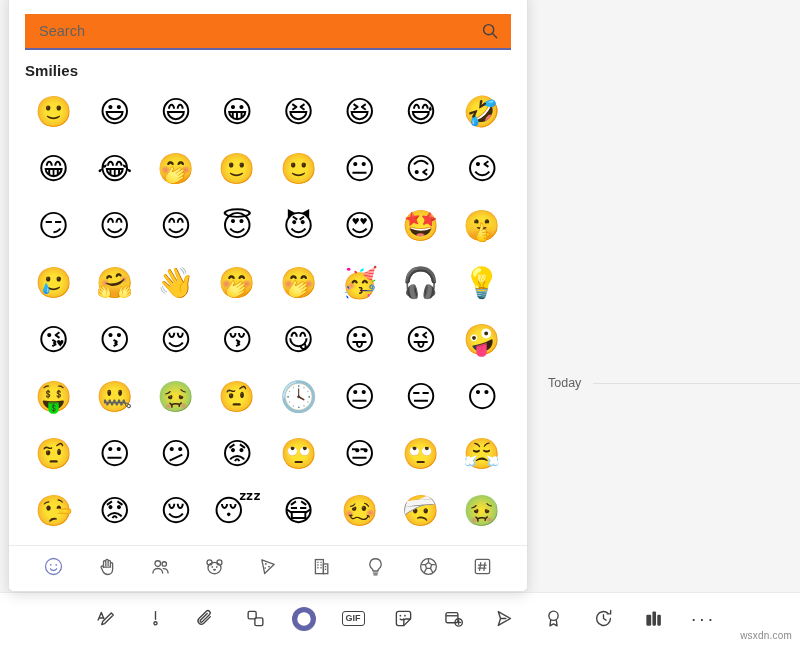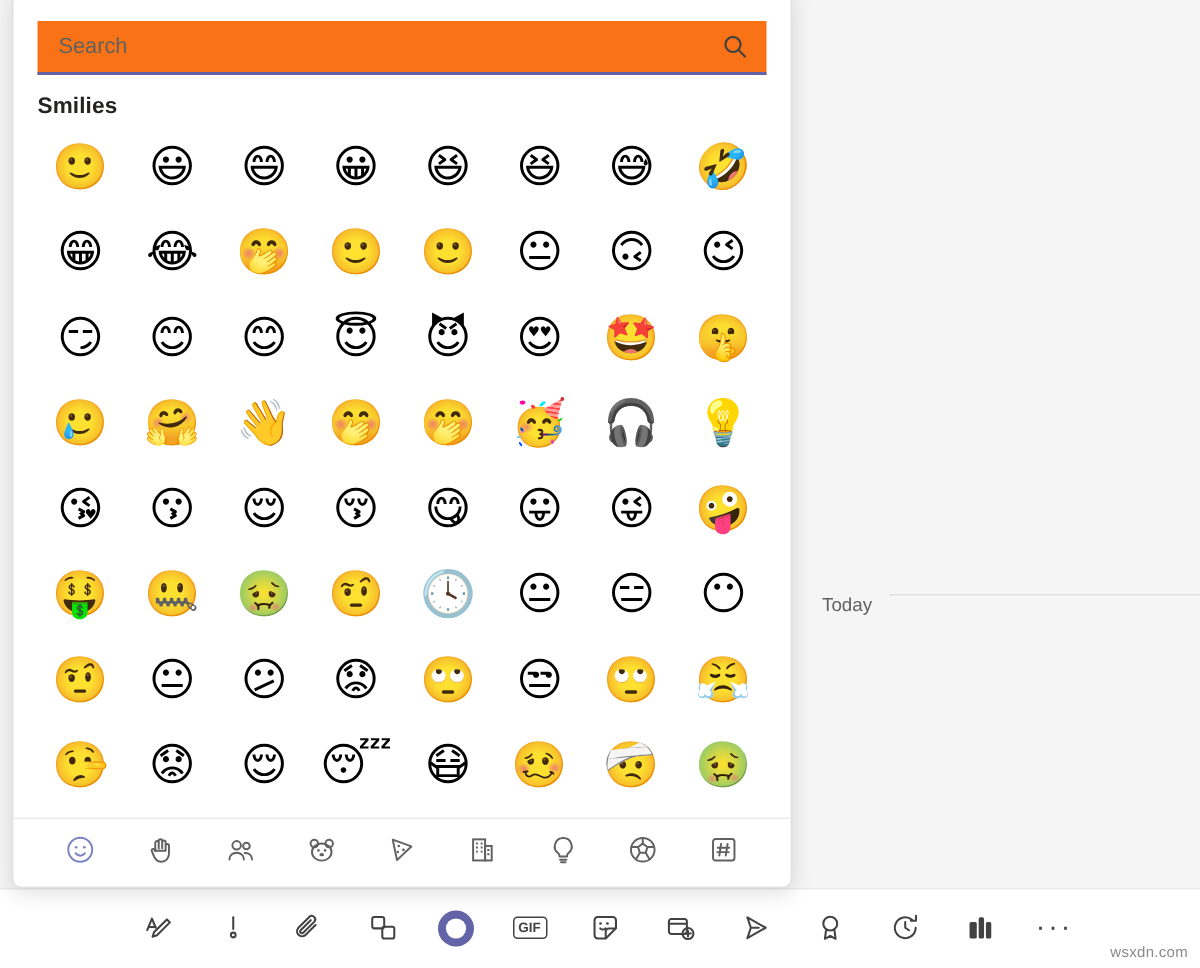--- a/index.html
+++ b/index.html
@@ -19,22 +19,22 @@
   .chat-white-top {
     position: absolute; left: 0; top: 0; width: 800px; height: 592px;
     background: #f5f5f5;
   }
   .compose-area {
     position: absolute; left: 0; top: 592px; width: 800px; height: 53px;
     background: #ffffff;
     border-top: 1px solid #ebebeb;
   }
   .today-divider {
-    position: absolute; left: 548px; top: 396px; width: 252px;
-    display: flex; align-items: flex-start; gap: 12px;
+    position: absolute; left: 548px; top: 376px; width: 252px;
+    display: flex; align-items: center; gap: 12px;
   }
   .today-label {
     font-size: 12.5px; color: #616161; white-space: nowrap;
     font-family: "Liberation Sans", sans-serif;
   }
   .today-rule { flex: 1; height: 1px; background: #e0e0e0; }
 
   .watermark {
     position: absolute; right: 8px; bottom: 4px;
     font-size: 10px; color: #8a8a8a; letter-spacing: .2px;

